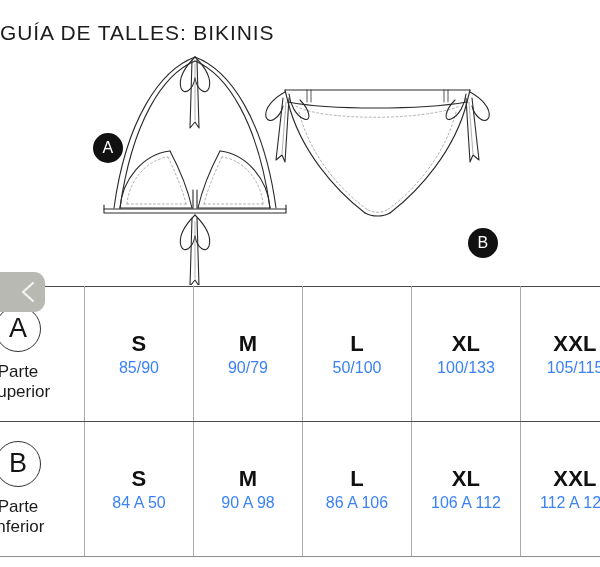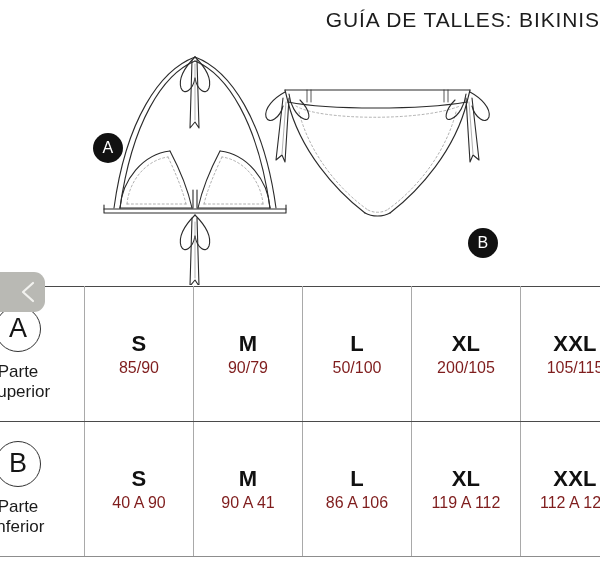--- a/index.html
+++ b/index.html
@@ -17,24 +17,24 @@
   }
   .page {
     position: absolute;
     inset: 0;
     overflow: hidden;
   }
 
   
   .title {
     position: absolute;
-    top: 8px;
+    top: 21px;
     left: 0;
     width: 600px;
-    text-align: right;
+    text-align: left;
     font-size: 21px;
     letter-spacing: 0.9px;
     color: #1c1c1c;
     font-weight: 400;
     white-space: nowrap;
   }
 
   
   .illustration {
     position: absolute;
@@ -143,21 +143,21 @@
   .size-name {
     font-size: 22px;
     font-weight: bold;
     color: #111111;
     line-height: 1.1;
     margin-bottom: 3px;
     letter-spacing: 0.3px;
   }
   .size-range {
     font-size: 16px;
-    color: #7f1d1d;
+    color: #3b82f6;
     line-height: 1.1;
     white-space: nowrap;
   }
 </style>
 </head>
 <body>
 
 <div class="page">
 
   <div class="title">GUÍA DE TALLES: BIKINIS</div>
@@ -285,52 +285,52 @@
           <td class="col-size">
             <div class="size-name">M</div>
             <div class="size-range">90/79</div>
           </td>
           <td class="col-size">
             <div class="size-name">L</div>
             <div class="size-range">50/100</div>
           </td>
           <td class="col-size">
             <div class="size-name">XL</div>
-            <div class="size-range">200/105</div>
+            <div class="size-range">100/133</div>
           </td>
           <td class="col-size">
             <div class="size-name">XXL</div>
             <div class="size-range">105/115</div>
           </td>
         </tr>
         <tr class="row-2">
           <td class="col-label">
             <div class="label-cell-inner">
               <div class="circle-letter">B</div>
               <div class="part-name">
                 <div>Parte</div>
                 <div>Inferior</div>
               </div>
             </div>
           </td>
           <td class="col-size">
             <div class="size-name">S</div>
-            <div class="size-range">40 A 90</div>
+            <div class="size-range">84 A 50</div>
           </td>
           <td class="col-size">
             <div class="size-name">M</div>
-            <div class="size-range">90 A 41</div>
+            <div class="size-range">90 A 98</div>
           </td>
           <td class="col-size">
             <div class="size-name">L</div>
             <div class="size-range">86 A 106</div>
           </td>
           <td class="col-size">
             <div class="size-name">XL</div>
-            <div class="size-range">119 A 112</div>
+            <div class="size-range">106 A 112</div>
           </td>
           <td class="col-size">
             <div class="size-name">XXL</div>
             <div class="size-range">112 A 120</div>
           </td>
         </tr>
       </tbody>
     </table>
   </div>
 

